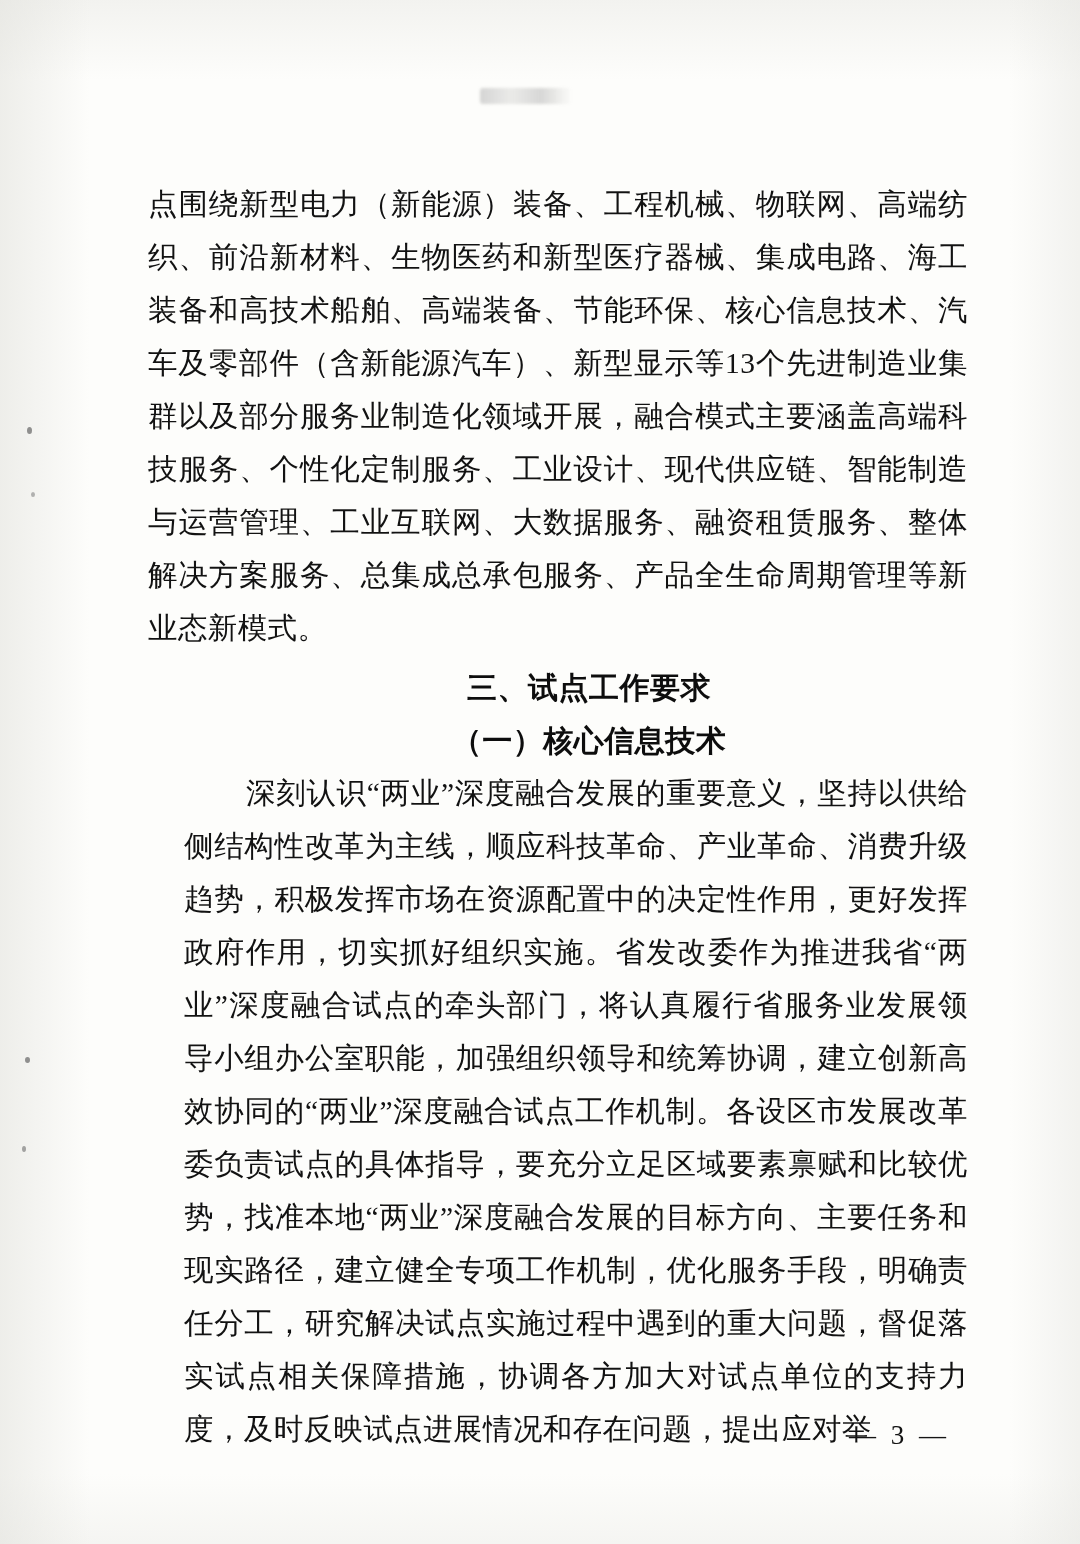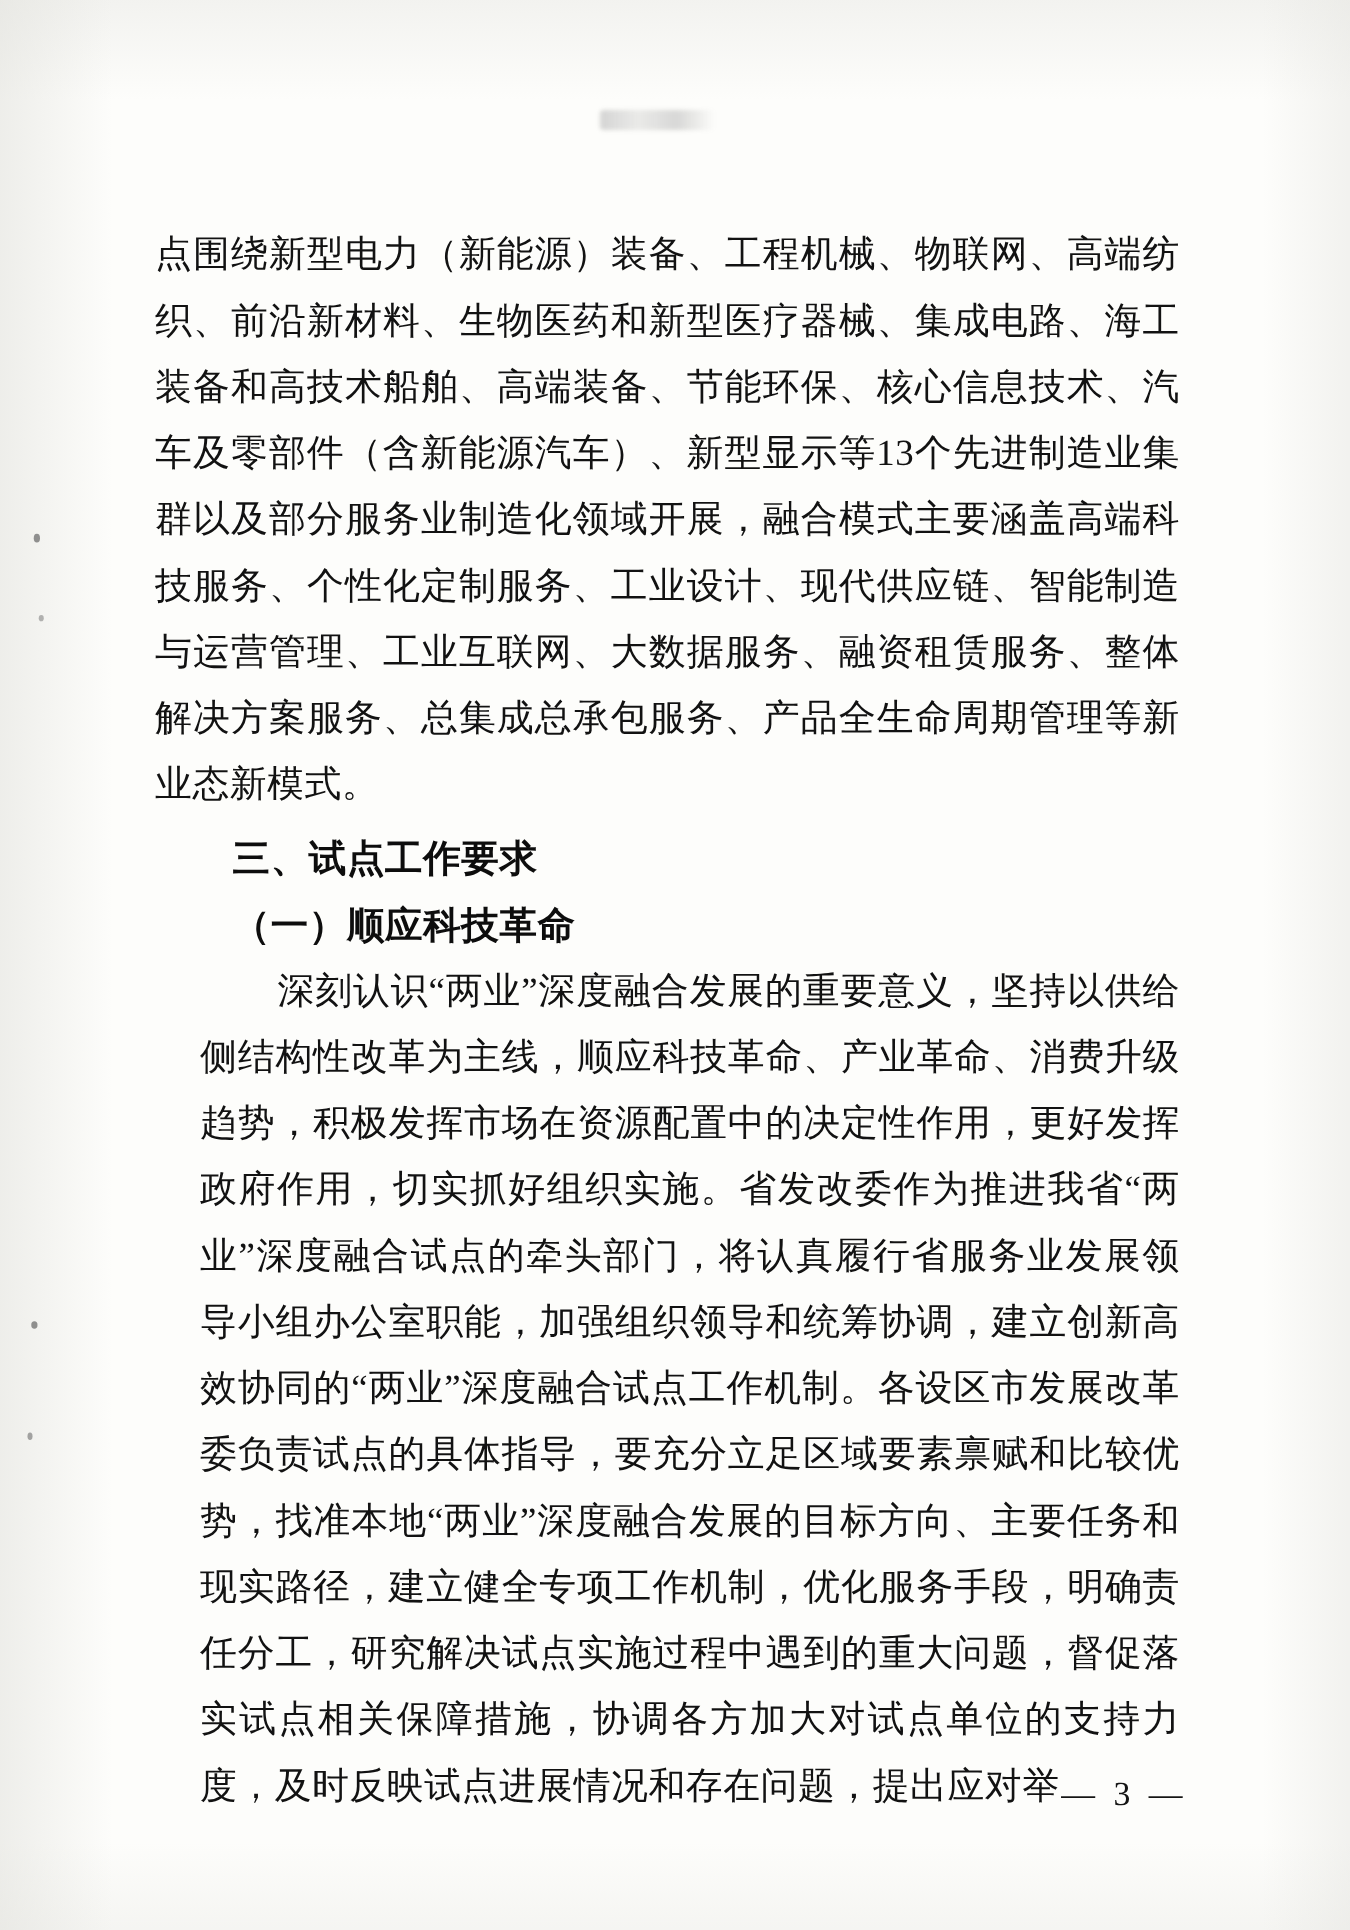--- a/index.html
+++ b/index.html
@@ -24,21 +24,21 @@
     inset: 0;
     background:
       linear-gradient(90deg, rgba(225,225,220,0.55) 0px, rgba(255,255,255,0) 90px),
       linear-gradient(270deg, rgba(228,228,224,0.45) 0px, rgba(255,255,255,0) 70px),
       linear-gradient(180deg, rgba(232,232,228,0.5) 0px, rgba(255,255,255,0) 80px),
       linear-gradient(0deg, rgba(235,235,231,0.45) 0px, rgba(255,255,255,0) 70px);
     pointer-events: none;
   }
   .content {
     position: absolute;
-    left: 124px;
+    left: 148px;
     top: 178px;
     width: 820px;
   }
   .smudge {
     position: absolute;
     left: 480px;
     top: 88px;
     width: 92px;
     height: 16px;
     background: linear-gradient(90deg, rgba(120,120,120,0.30), rgba(150,150,150,0.18), rgba(110,110,110,0.26), rgba(255,255,255,0));
@@ -71,20 +71,21 @@
   }
   h2.heading, h3.subheading {
     margin: 0;
     font-size: 30px;
     line-height: 53px;
     font-weight: bold;
     color: #0d0d0d;
     text-indent: 62px;
     letter-spacing: 0.5px;
     font-family: "Liberation Sans", "DejaVu Sans", sans-serif;
+    text-align: center;
   }
   h3.subheading {
     font-size: 30px;
   }
   .page-number {
     position: absolute;
     right: 130px;
     bottom: 93px;
     font-size: 27px;
     letter-spacing: 4px;
@@ -102,18 +103,18 @@
   <div class="smudge"></div>
   <div class="speck s1"></div>
   <div class="speck s2"></div>
   <div class="speck s3"></div>
   <div class="speck s4"></div>
 
   <div class="content">
     <p class="body-text">点围绕新型电力（新能源）装备、工程机械、物联网、高端纺织、前沿新材料、生物医药和新型医疗器械、集成电路、海工装备和高技术船舶、高端装备、节能环保、核心信息技术、汽车及零部件（含新能源汽车）、新型显示等13个先进制造业集群以及部分服务业制造化领域开展，融合模式主要涵盖高端科技服务、个性化定制服务、工业设计、现代供应链、智能制造与运营管理、工业互联网、大数据服务、融资租赁服务、整体解决方案服务、总集成总承包服务、产品全生命周期管理等新业态新模式。</p>
     <div class="block-gap"></div>
     <h2 class="heading">三、试点工作要求</h2>
-    <h3 class="subheading">（一）顺应科技革命</h3>
+    <h3 class="subheading">（一）核心信息技术</h3>
     <p class="body-text indent">深刻认识“两业”深度融合发展的重要意义，坚持以供给侧结构性改革为主线，顺应科技革命、产业革命、消费升级趋势，积极发挥市场在资源配置中的决定性作用，更好发挥政府作用，切实抓好组织实施。省发改委作为推进我省“两业”深度融合试点的牵头部门，将认真履行省服务业发展领导小组办公室职能，加强组织领导和统筹协调，建立创新高效协同的“两业”深度融合试点工作机制。各设区市发展改革委负责试点的具体指导，要充分立足区域要素禀赋和比较优势，找准本地“两业”深度融合发展的目标方向、主要任务和现实路径，建立健全专项工作机制，优化服务手段，明确责任分工，研究解决试点实施过程中遇到的重大问题，督促落实试点相关保障措施，协调各方加大对试点单位的支持力度，及时反映试点进展情况和存在问题，提出应对举</p>
   </div>
 
   <div class="page-number">— 3 —</div>
 </div>
 
 </body></html>

